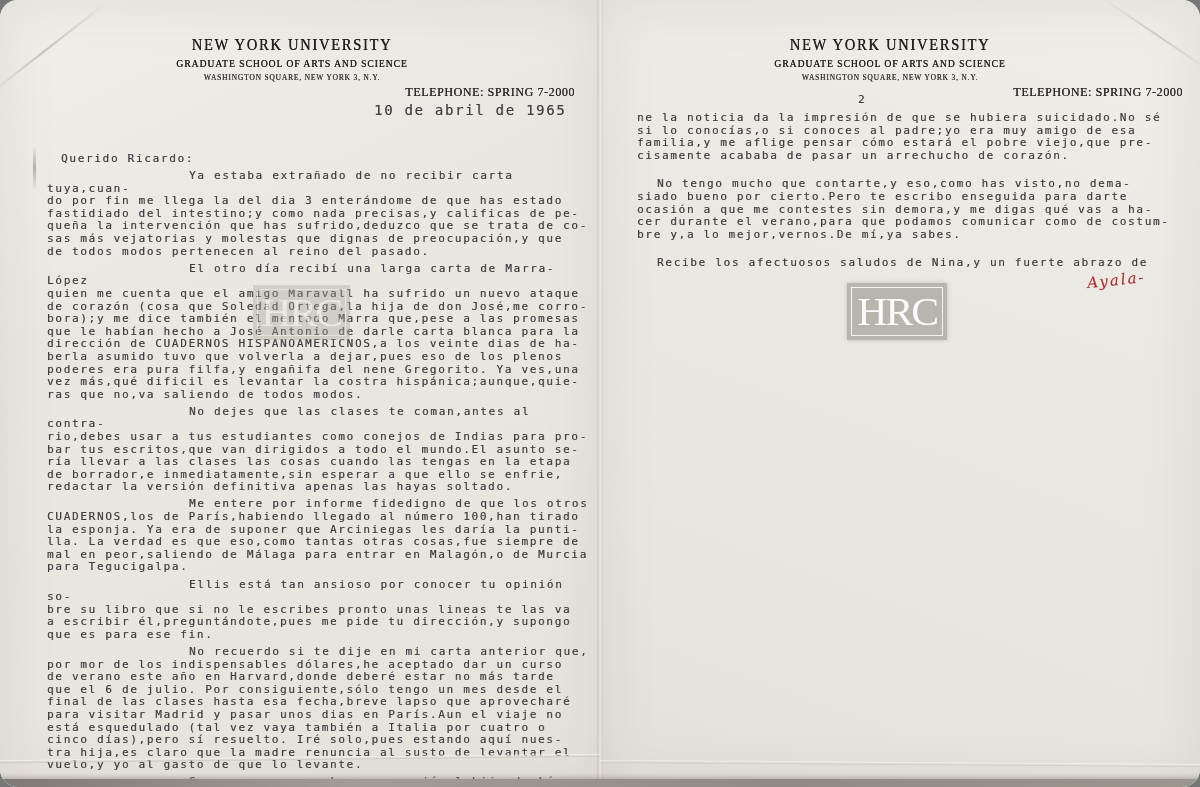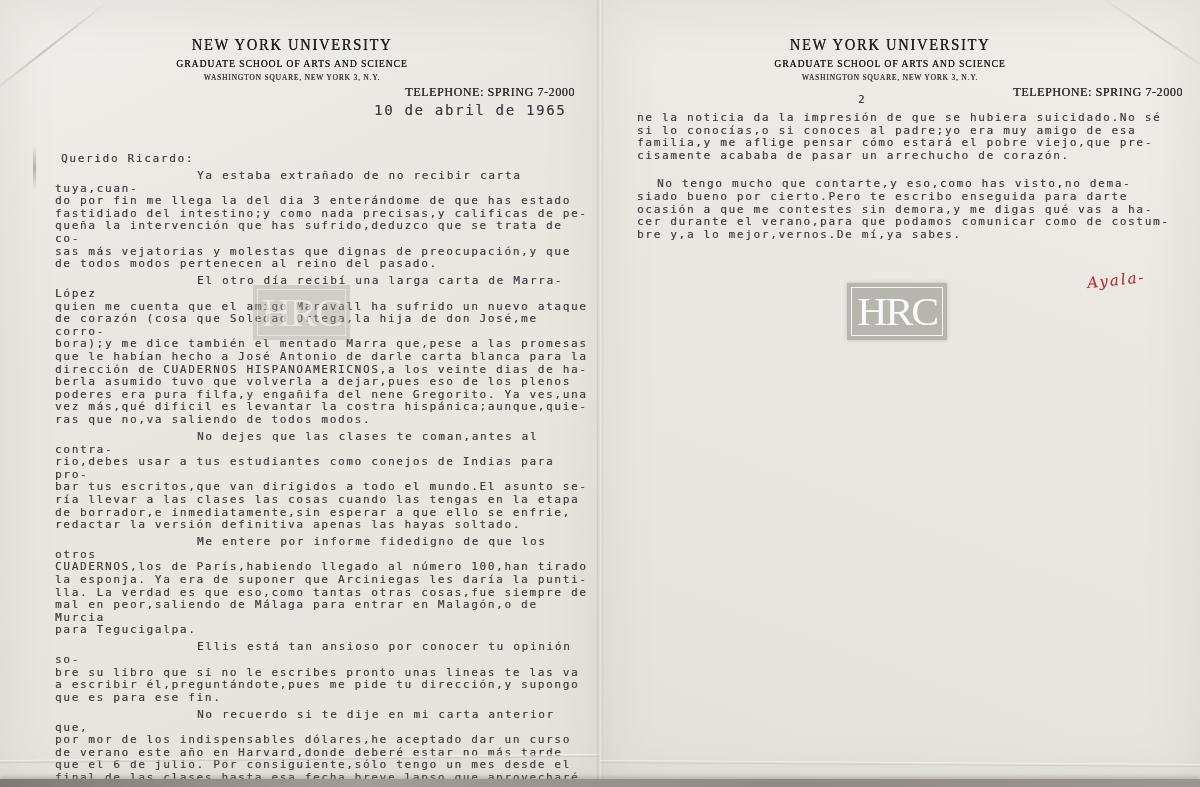--- a/index.html
+++ b/index.html
@@ -1,17 +1,17 @@
 <!DOCTYPE html>
 <html><head>
 <meta charset="utf-8">
 <style>
   html,body{margin:0;padding:0;background:#777;}
   .scan{position:relative;width:1200px;height:787px;overflow:hidden;
-        background:#e9e6e1;font-family:"DejaVu Sans Mono",monospace;}
+        background:#e9e6e1;font-family:"DejaVu Sans Mono",monospace;border-radius:18px;}
   .page{position:absolute;top:0;width:600px;height:787px;
         background:linear-gradient(155deg,#f1efeb 0%,#eae7e2 35%,#e9e6e0 60%,#e5e2dc 100%);
         box-shadow:inset 0 0 55px rgba(120,114,102,.14);}
   .page-left{left:0;}
   .page-right{left:600px;background:linear-gradient(200deg,#f0eee9 0%,#ebe8e3 40%,#e9e6e1 70%,#e3e0da 100%);}
 
   
   .letterhead{position:absolute;top:36px;left:0;right:0;text-align:center;
               font-family:"Liberation Serif",serif;color:#232323;}
   .page-left .letterhead{transform:translateX(-8px);}
@@ -33,21 +33,21 @@
       text-shadow:.4px .4px .2px rgba(35,35,38,.38);}
   .date{position:absolute;left:374px;top:104px;font-size:14px;}
   .pagenum{position:absolute;left:258px;top:94px;}
   .body-text{position:absolute;}
   .page-left .body-text{left:47px;top:153px;width:545px;}
   .page-right .body-text{left:37px;top:112px;width:556px;}
   .salutation{margin:0 0 0 14px;}
   .para{white-space:pre-line;margin:4.5px 0 0 0;}
   .page-right .para{margin-top:16px;}
   .page-right .para:first-child{margin-top:0;}
-  .indent-lg{text-indent:142px;margin-left:8px;}
+  .indent-lg{text-indent:142px;}
   .indent-sm{text-indent:20px;}
 
   
   .signature{position:absolute;left:487px;top:271px;
              font-family:"DejaVu Serif",serif;font-style:italic;font-size:15px;
              color:#b13434;letter-spacing:2px;transform:rotate(-6deg);
              text-shadow:.3px .3px .3px rgba(177,52,52,.45);}
 
   
   .wm{position:absolute;display:flex;align-items:center;justify-content:center;
@@ -164,20 +164,21 @@
     <div class="body-text tw">
       <p class="para">ne la noticia da la impresión de que se hubiera suicidado.No sé
 si lo conocías,o si conoces al padre;yo era muy amigo de esa
 familia,y me aflige pensar cómo estará el pobre viejo,que pre-
 cisamente acababa de pasar un arrechucho de corazón.</p>
       <p class="para indent-sm">No tengo mucho que contarte,y eso,como has visto,no dema-
 siado bueno por cierto.Pero te escribo enseguida para darte
 ocasión a que me contestes sin demora,y me digas qué vas a ha-
 cer durante el verano,para que podamos comunicar como de costum-
 bre y,a lo mejor,vernos.De mí,ya sabes.</p>
+      <p class="para indent-sm">Recibe los afectuosos saludos de Nina,y un fuerte abrazo de</p>
     </div>
 
     <div class="signature">Ayala-</div>
 
     <div class="wm wm-right">
       <span>HRC</span>
     </div>
 
     <div class="crease c-tr"></div>
     <div class="crease c-b2"></div>

